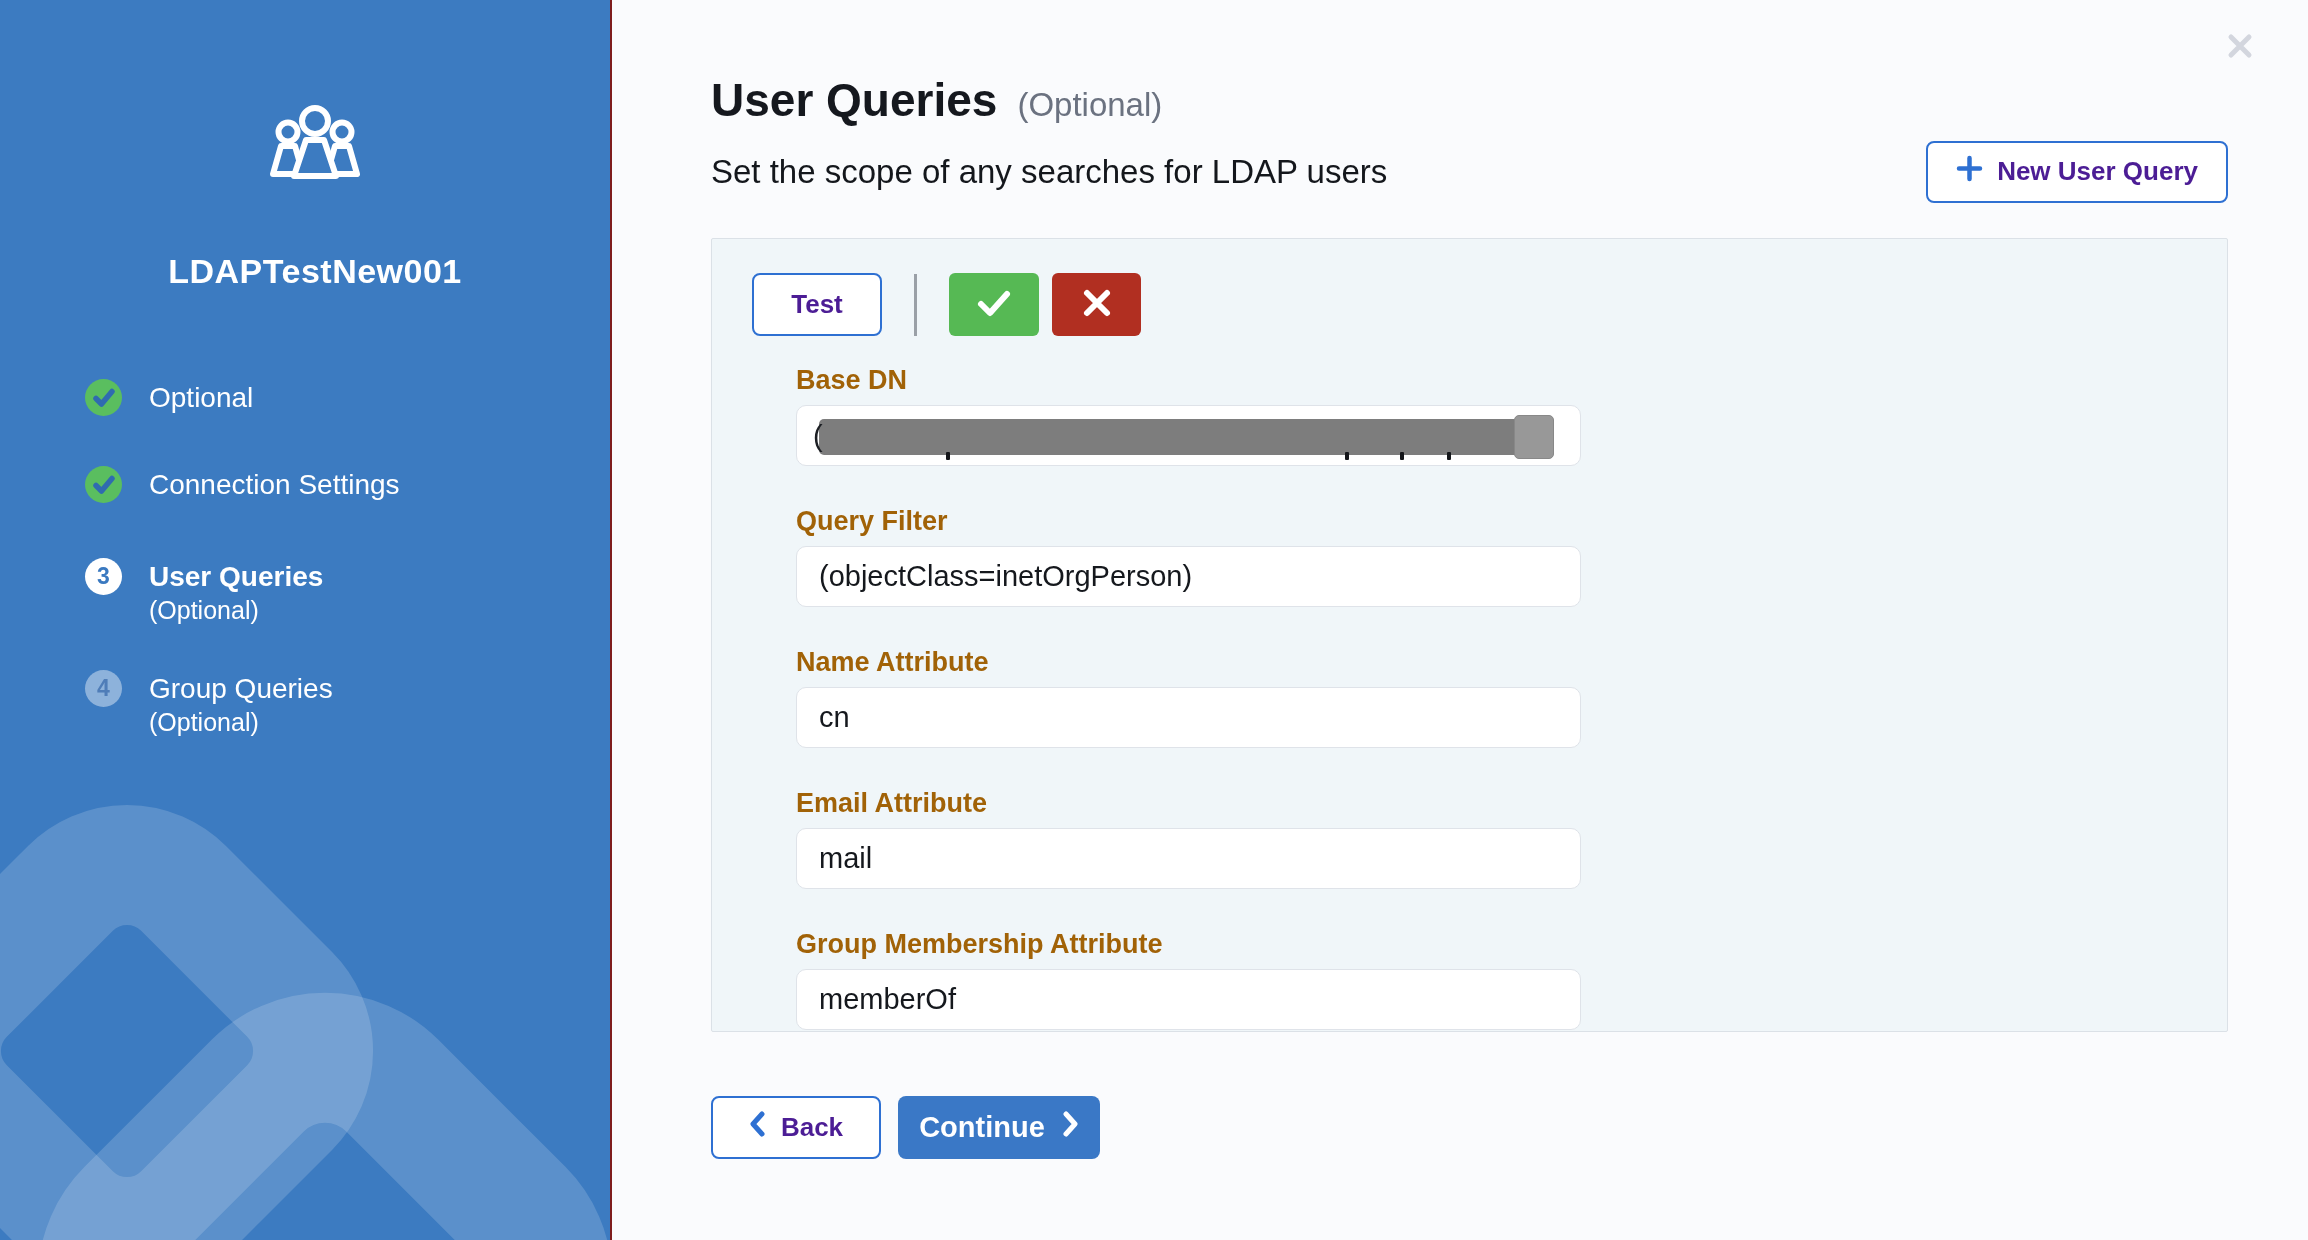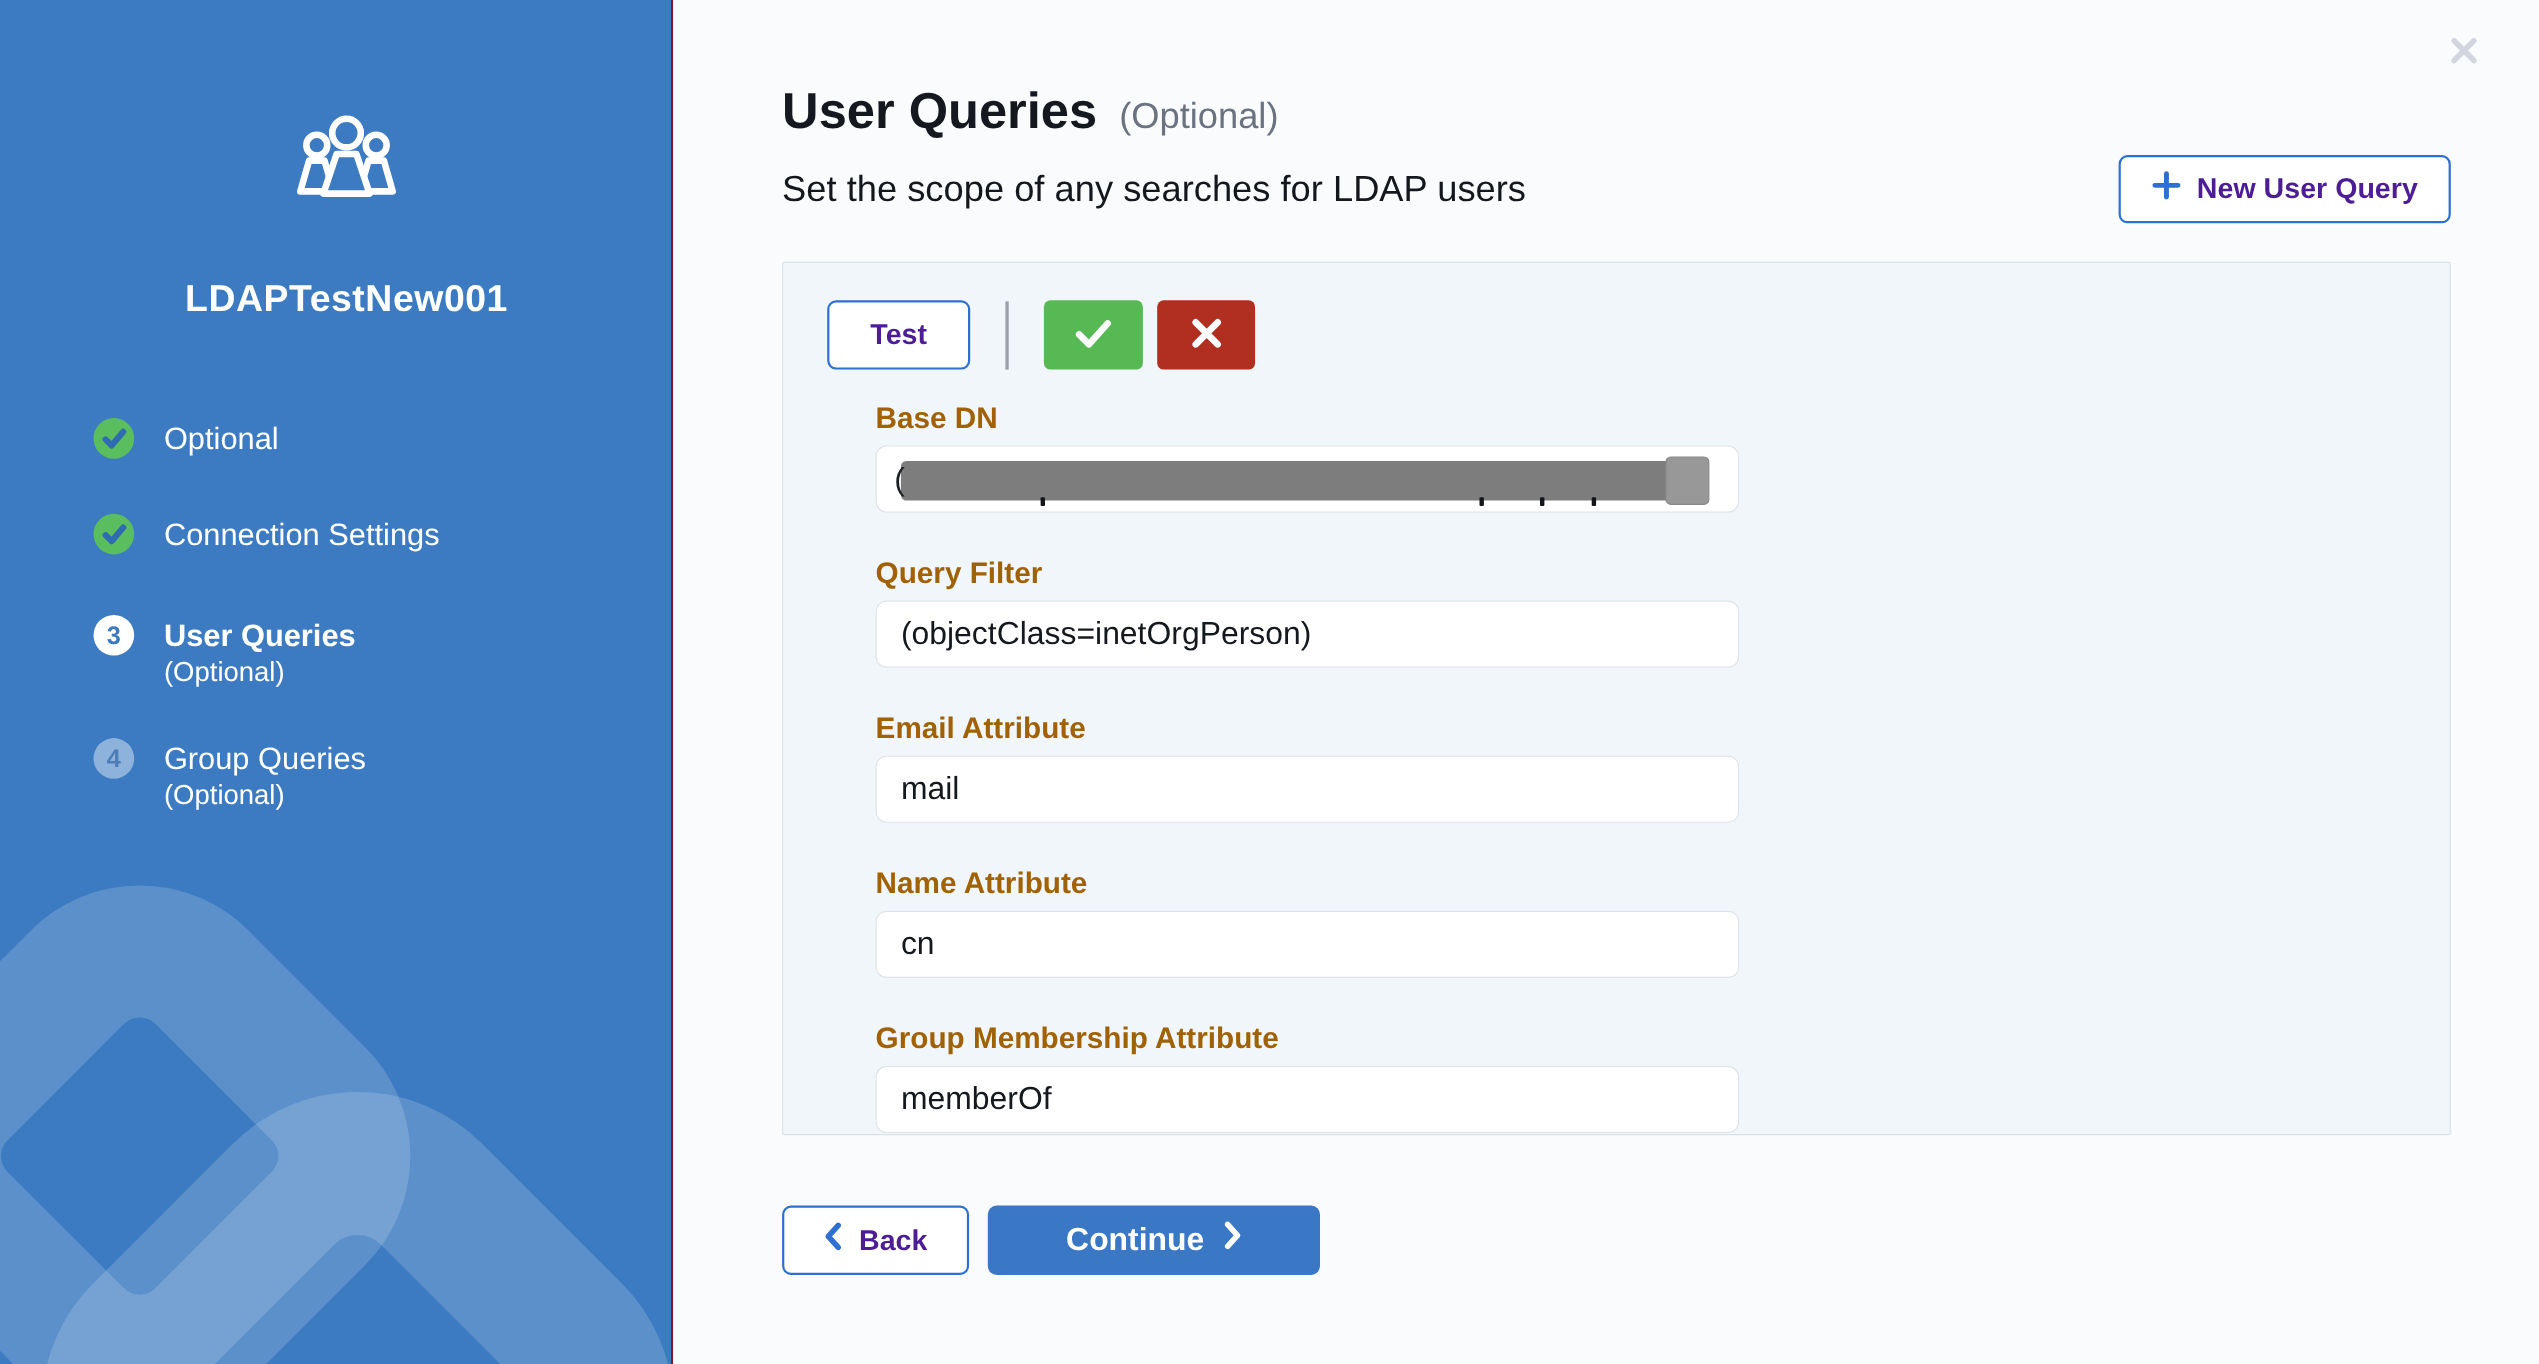--- a/index.html
+++ b/index.html
@@ -113,21 +113,21 @@
   }
   .redaction-mark {
     position:absolute; bottom:5px; width:4px; height:8px;
     background:#14161a; border-radius:1px;
   }
 
   
   .footer-row { margin-top:64px; display:flex; gap:17px; }
   .back-btn { width:170px; height:63px; gap:16px; }
   .continue-btn {
-    width:302px; height:63px; gap:18px;
+    width:202px; height:63px; gap:18px;
     background:#3a78c6; border:none; border-radius:8px;
     color:#ffffff; font-weight:700; font-size:29px;
   }
 </style>
 </head>
 <body>
 
 <aside class="sidebar">
   <div class="wm" style="left:-88px; top:836px;"></div>
   <div class="wm b" style="left:75px; top:1030px;"></div>
@@ -241,27 +241,27 @@
           <i class="redaction-mark" style="left:83%"></i>
         </div>
       </div>
 
       <div class="form-group">
         <label class="field-label">Query Filter</label>
         <input class="text-input" type="text" value="(objectClass=inetOrgPerson)" style="">
       </div>
 
       <div class="form-group">
+        <label class="field-label">Name Attribute</label>
+        <input class="text-input" type="text" value="cn" style="">
+      </div>
+
+      <div class="form-group">
         <label class="field-label">Email Attribute</label>
         <input class="text-input" type="text" value="mail" style="">
-      </div>
-
-      <div class="form-group">
-        <label class="field-label">Name Attribute</label>
-        <input class="text-input" type="text" value="cn" style="">
       </div>
 
       <div class="form-group">
         <label class="field-label">Group Membership Attribute</label>
         <input class="text-input" type="text" value="memberOf" style="">
       </div>
 
     </div>
   </section>
 

